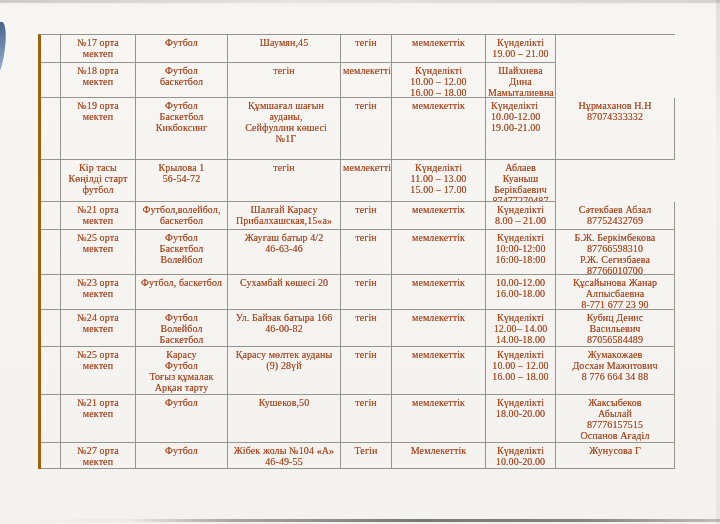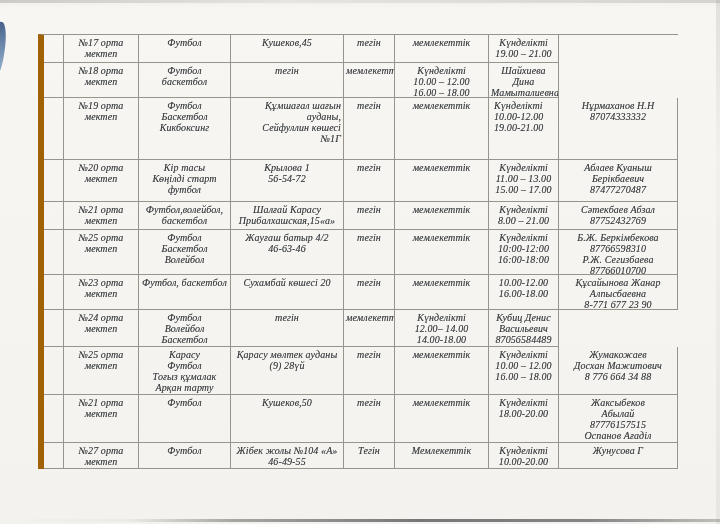--- a/index.html
+++ b/index.html
@@ -21,52 +21,51 @@
   .scan-edge-bottom{
     position:absolute;left:0;bottom:2px;height:3px;width:100%;
     background:linear-gradient(90deg,rgba(90,88,85,0) 0,rgba(90,88,85,.05) 18%,rgba(75,75,76,.45) 32%,rgba(58,60,63,.68) 58%,rgba(58,60,63,.6) 82%,rgba(95,95,95,.35) 100%);
   }
   .scan-edge-right{
     position:absolute;right:0;top:0;width:4px;height:100%;
     background:linear-gradient(180deg,rgba(160,158,154,.25),rgba(160,158,154,.05) 30%,rgba(160,158,154,.15));
   }
   .doc-table{
     position:absolute;left:38px;top:34px;width:634px;
-    border-left:6px solid #a16207;border-top:1px solid #97948d;
-    color:#404040;
-    font-style:italic;
+    border-left:3px solid #a16207;border-top:1px solid #97948d;
+    color:#c2410c;
   }
   .row{display:grid;grid-template-columns:20px 75px 92px 113px 51px 94px 70px 119px;}
   .cell{
     border-right:1px solid #97948d;border-bottom:1px solid #97948d;
     font-size:10px;line-height:11px;letter-spacing:.1px;
     text-align:center;white-space:pre-line;overflow:hidden;
     padding:2px 2px 0;box-sizing:border-box;
     text-shadow:0 0 .5px rgba(39,58,77,.55);
   }
   .r1{height:28px}.r2{height:35px}.r3{height:62px}.r4{height:42px}.r5{height:28px}
   .r6{height:45px}.r7{height:35px}.r8{height:37px}.r9{height:48px}.r10{height:48px}.r11{height:26px}
-  .r3 .c-addr{text-align:right;padding-left:6px;}
+  .r3 .c-addr{text-align:center;padding-left:6px;}
   .r3 .c-sched{text-align:left;padding-left:5px;}
 </style>
 </head>
 <body>
 
 <div class="scan-edge-top"></div>
 <div class="scan-edge-blue"></div>
 <div class="scan-edge-right"></div>
 <div class="scan-edge-bottom"></div>
 
 <div class="doc-table">
 
   <div class="row r1">
     <div class="cell c-num"></div>
     <div class="cell c-school">№17 орта мектеп</div>
     <div class="cell c-sport">Футбол</div>
-    <div class="cell c-addr">Кушеков,45</div>
+    <div class="cell c-addr">Шаумян,45</div>
     <div class="cell c-fee">тегін</div>
     <div class="cell c-own">мемлекеттік</div>
     <div class="cell c-sched">Күнделікті
 19.00 – 21.00</div>
   </div>
 
   <div class="row r2">
     <div class="cell c-num"></div>
     <div class="cell c-school">№18 орта мектеп</div>
     <div class="cell c-sport">Футбол
@@ -95,21 +94,20 @@
     <div class="cell c-own">мемлекеттік</div>
     <div class="cell c-sched">Күнделікті
 10.00-12.00
 19.00-21.00</div>
     <div class="cell c-contact">Нұрмаханов Н.Н
 87074333332</div>
   </div>
 
   <div class="row r4">
     <div class="cell c-num"></div>
-    <div class="cell c-school">№20 орта мектеп</div>
     <div class="cell c-sport">Кір тасы
 Көңілді старт
 футбол</div>
     <div class="cell c-addr">Крылова 1
 56-54-72</div>
     <div class="cell c-fee">тегін</div>
     <div class="cell c-own">мемлекеттік</div>
     <div class="cell c-sched">Күнделікті
 11.00 – 13.00
 15.00 – 17.00</div>
@@ -165,20 +163,22 @@
 Алпысбаевна
 8-771 677 23 90</div>
   </div>
 
   <div class="row r8">
     <div class="cell c-num"></div>
     <div class="cell c-school">№24 орта мектеп</div>
     <div class="cell c-sport">Футбол
 Волейбол
 Баскетбол</div>
+    <div class="cell c-addr">Ул. Байзак батыра 166
+46-00-82</div>
     <div class="cell c-fee">тегін</div>
     <div class="cell c-own">мемлекеттік</div>
     <div class="cell c-sched">Күнделікті
 12.00– 14.00
 14.00-18.00</div>
     <div class="cell c-contact">Кубиц Денис
 Васильевич
 87056584489</div>
   </div>
 

